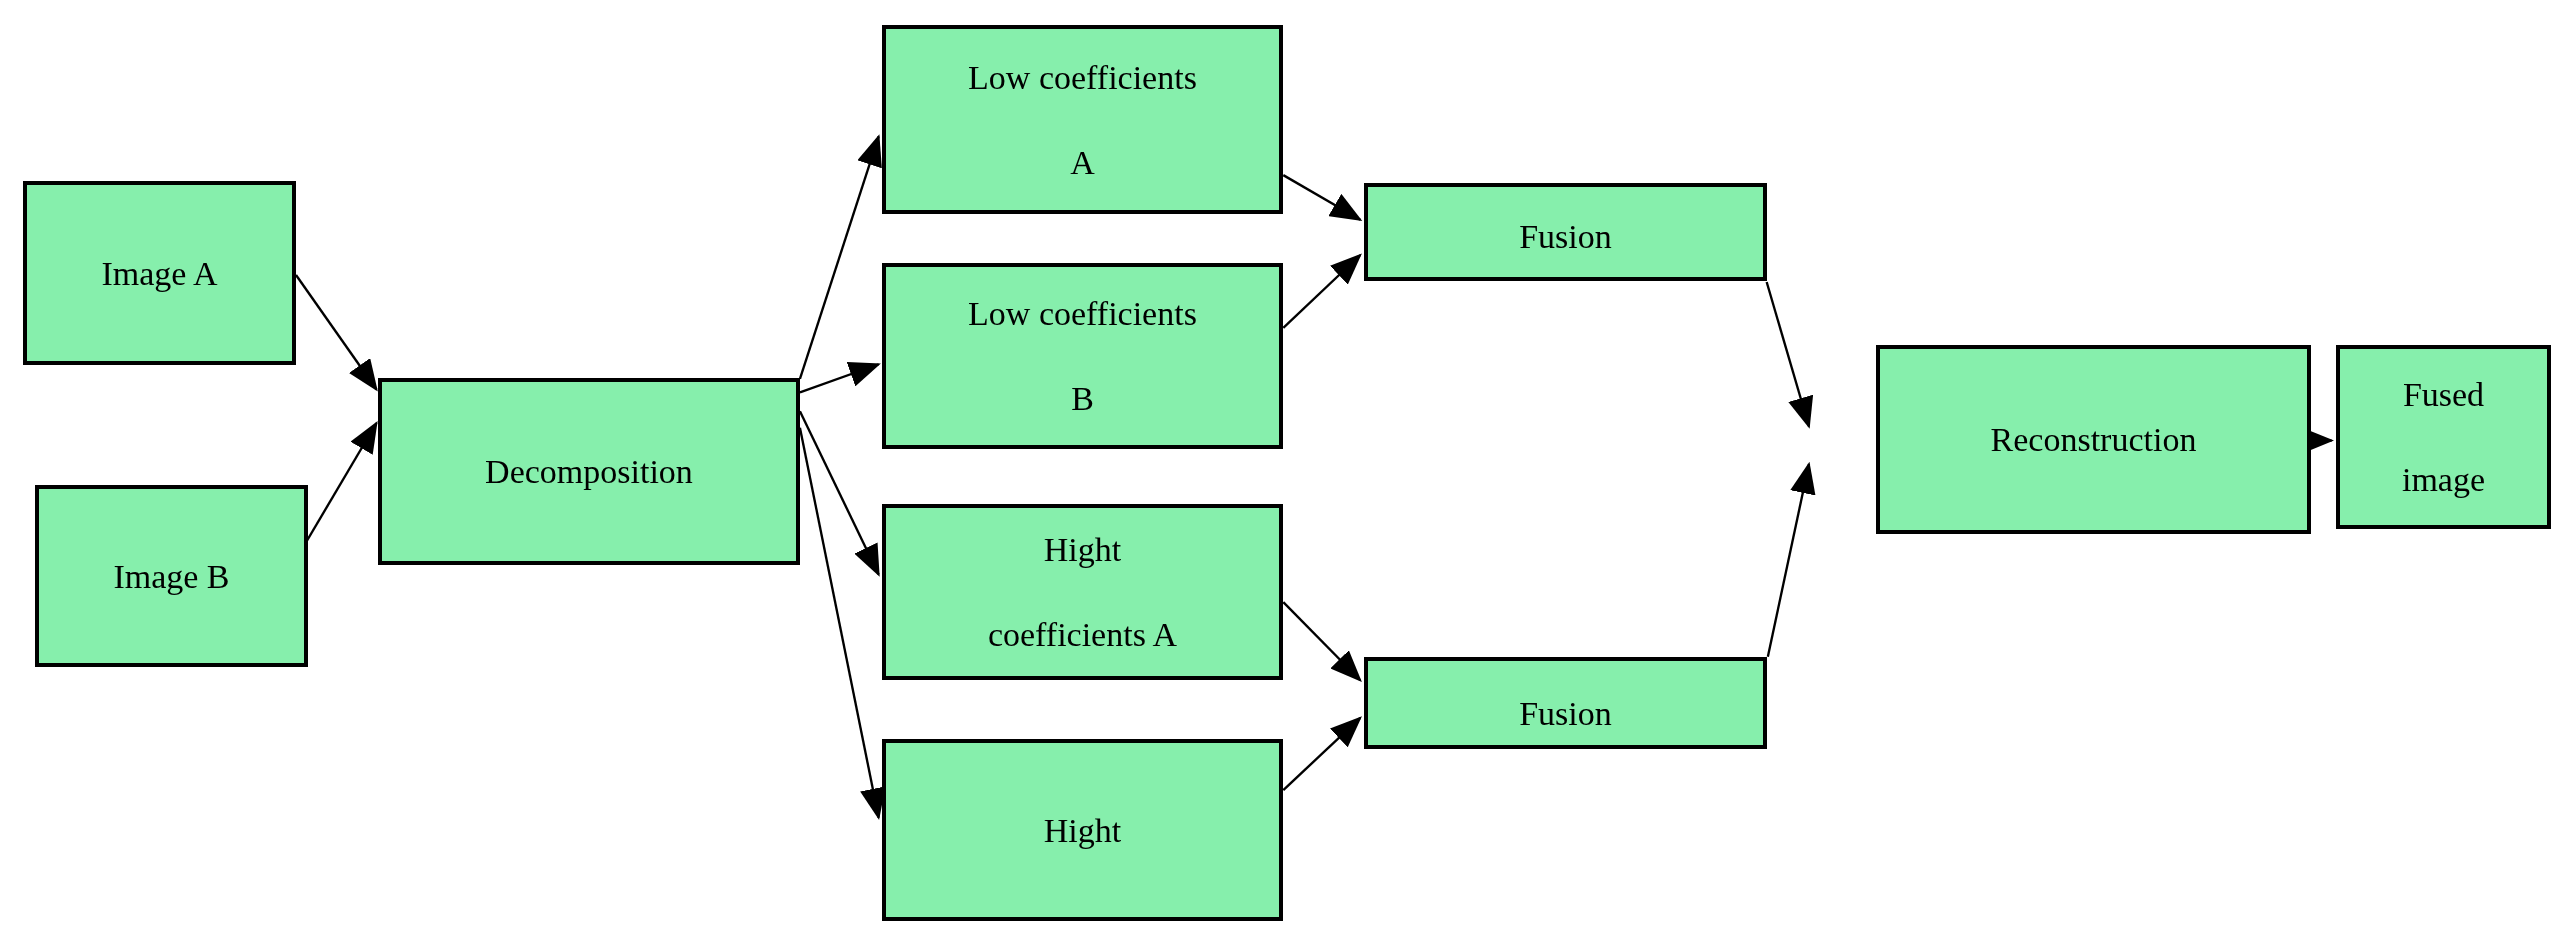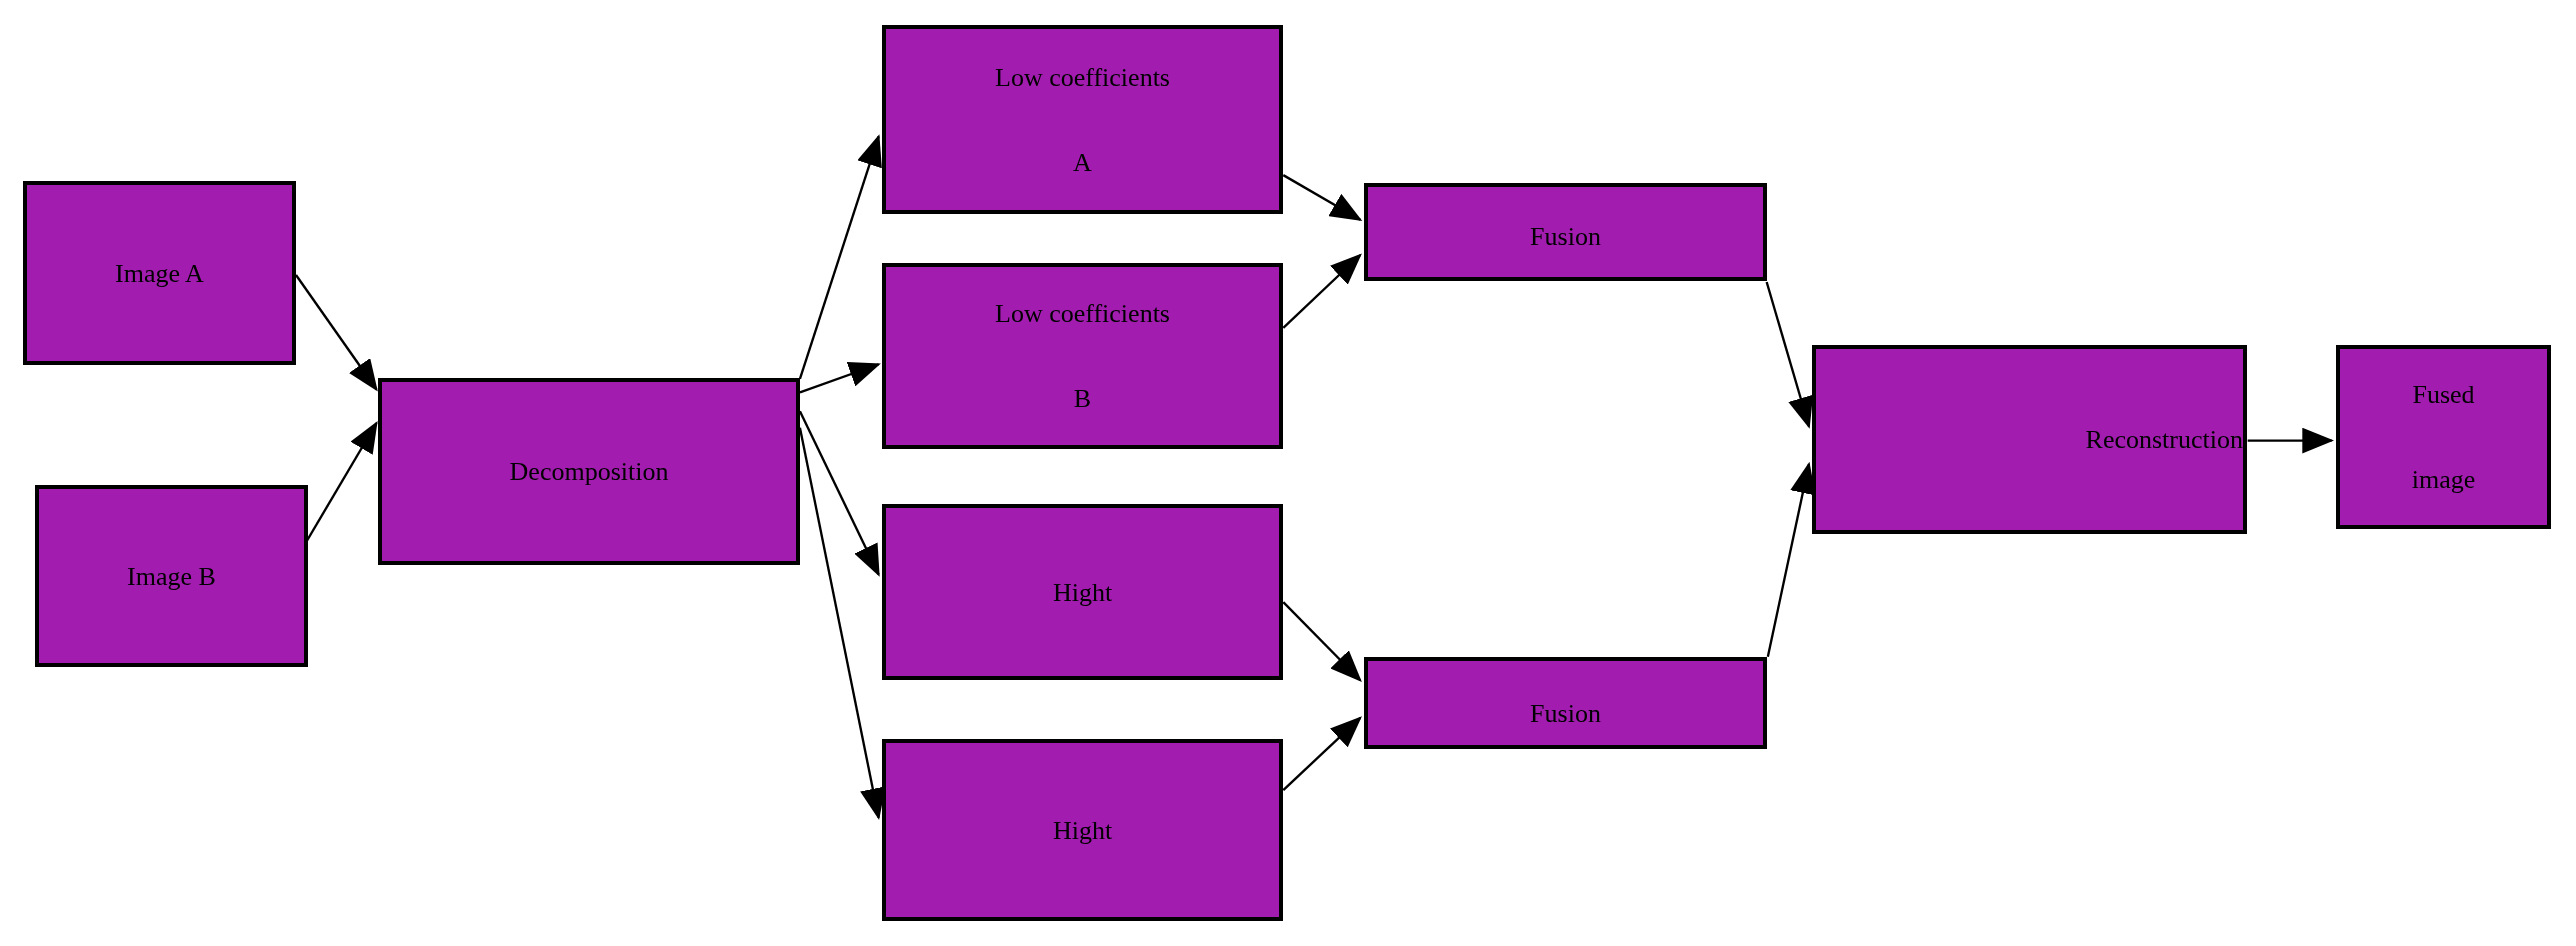--- a/index.html
+++ b/index.html
@@ -24,44 +24,44 @@
     height: 947px;
   }
   .edges line {
     stroke: #000000;
     stroke-width: 4;
   }
   .node {
     position: absolute;
     box-sizing: border-box;
     border: 4.1px solid #000000;
-    background: #a21caf;
+    background: #86efac;
     display: flex;
     flex-direction: column;
     align-items: center;
     justify-content: center;
     text-align: center;
-    font-size: 26px;
+    font-size: 34px;
     line-height: 85px;
     white-space: nowrap;
   }
   .node.fusion-pad-top    { padding-top: 8.2px; }
   .node.fusion-pad-more   { padding-top: 20px; }
 
   
   .n-image-a        { left: 23px;   top: 181px;  width: 273px; height: 184px; font-family: Liberation Serif, serif; }
   .n-image-b        { left: 35px;   top: 485px;  width: 273px; height: 182px; }
   .n-decomposition  { left: 378px;  top: 332px;  width: 422px; height: 187px; margin-top: 46px; }
   .n-low-a          { left: 882px; top: 25px;   width: 401px; height: 189px; }
   .n-low-b          { left: 882px; top: 263px;  width: 401px; height: 186px; }
   .n-hight-a        { left: 882px; top: 504px;  width: 401px; height: 176px; }
   .n-hight-b        { left: 882px; top: 739px; width: 401px; height: 182px; }
   .n-fusion-top     { left: 1364px; top: 183px;  width: 403px; height: 98px; }
   .n-fusion-bottom  { left: 1364px; top: 657px; width: 403px; height: 92px; }
-  .n-reconstruction { left: 1812px; top: 345px;  width: 435px; height: 189px; align-items: flex-end; }
+  .n-reconstruction { left: 1876px; top: 345px;  width: 435px; height: 189px; }
   .n-fused-image    { left: 2336px; top: 345px;  width: 215px; height: 184px; }
 </style>
 </head>
 <body>
 
 <div class="canvas">
 
   <svg class="edges" viewBox="0 0 4386 1612" xmlns="http://www.w3.org/2000/svg">
     <defs>
       <marker id="arrow" markerUnits="userSpaceOnUse" markerWidth="54" markerHeight="44" refX="50" refY="22" orient="auto">
@@ -100,20 +100,21 @@
     <span>A</span>
   </div>
 
   <div class="node n-low-b">
     <span>Low coefficients</span>
     <span>B</span>
   </div>
 
   <div class="node n-hight-a">
     <span>Hight</span>
+    <span>coefficients A</span>
   </div>
 
   <div class="node n-hight-b">
     <span>Hight</span>
   </div>
 
   <div class="node n-fusion-top fusion-pad-top">
     <span>Fusion</span>
   </div>
 

